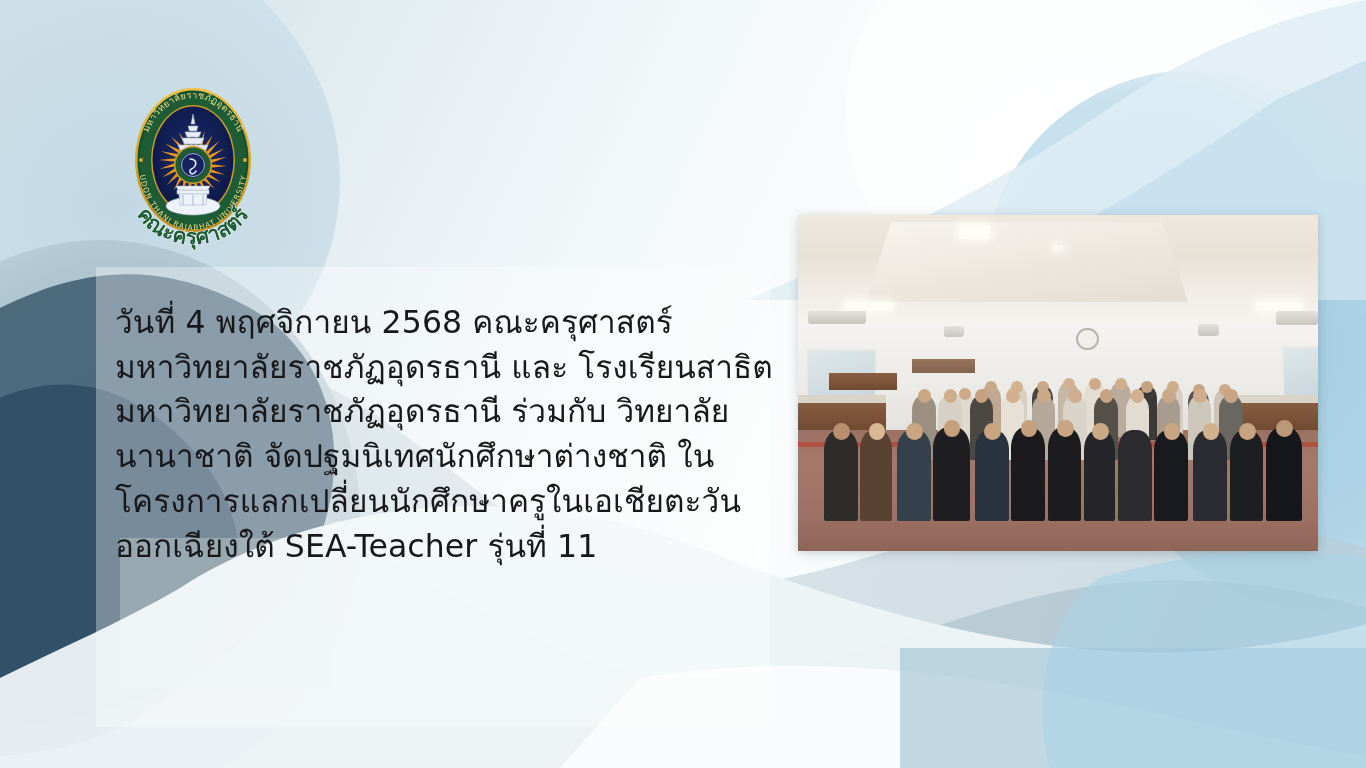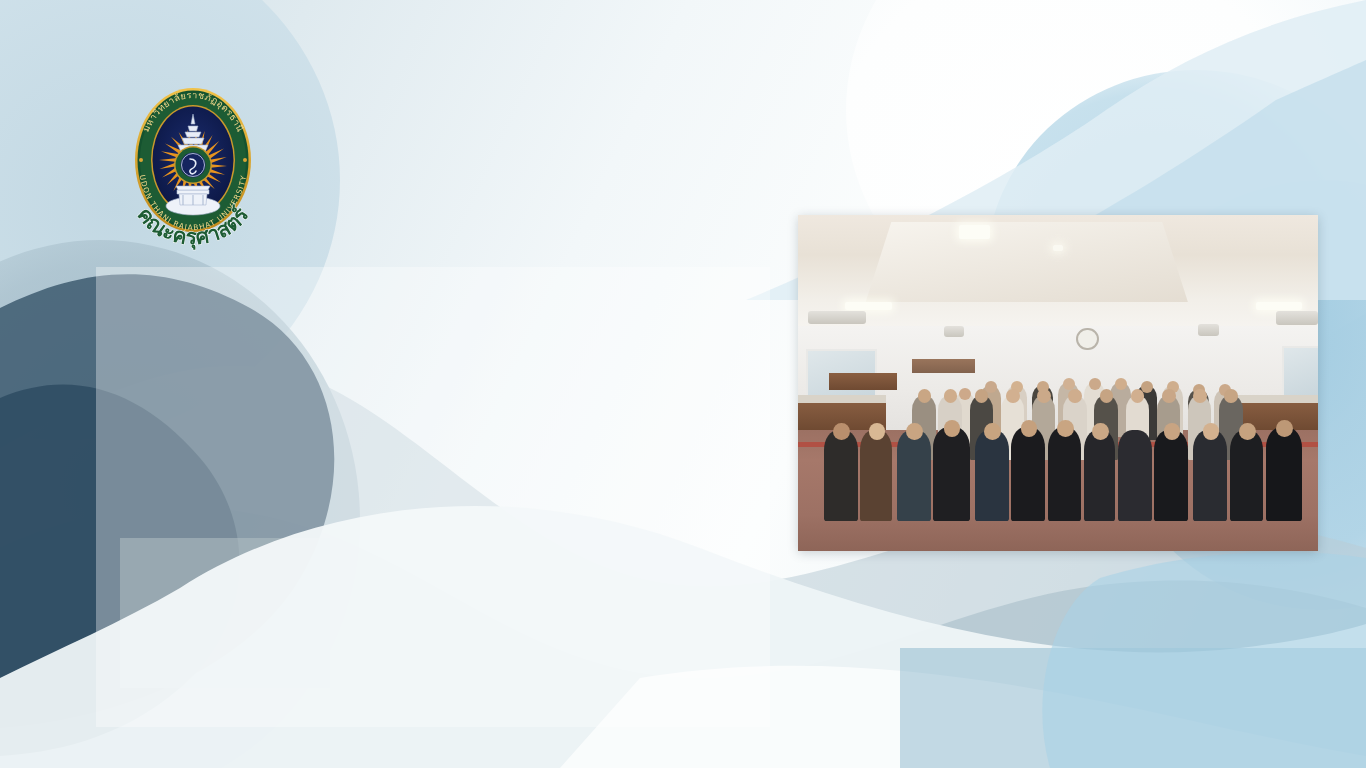--- a/index.html
+++ b/index.html
@@ -215,20 +215,26 @@
       </text>
       <text font-size="7.4" font-family="'DejaVu Sans',sans-serif" fill="#f3d98b" letter-spacing="1.1">
         <textPath href="#arcBot" startOffset="50%" text-anchor="middle" id="arcBotText">UDON THANI RAJABHAT UNIVERSITY</textPath>
       </text>
       <text font-size="21" font-weight="bold" font-family="'DejaVu Sans',sans-serif" fill="#1d5c34" stroke="#ffffff" stroke-width="0.9" paint-order="stroke">
         <textPath href="#arcFac" startOffset="50%" text-anchor="middle" id="arcFacText">คณะครุศาสตร์</textPath>
       </text>
     </svg>
   </div>
 
+  <div id="text-block">วันที่ 4 พฤศจิกายน 2568 คณะครุศาสตร์
+มหาวิทยาลัยราชภัฏอุดรธานี และ โรงเรียนสาธิต
+มหาวิทยาลัยราชภัฏอุดรธานี ร่วมกับ วิทยาลัย
+นานาชาติ จัดปฐมนิเทศนักศึกษาต่างชาติ ใน
+โครงการแลกเปลี่ยนนักศึกษาครูในเอเชียตะวัน
+ออกเฉียงใต้ SEA-Teacher รุ่นที่ 11</div>
 
   <div id="photo">
     <div class="ph ph-ceiling"></div>
     <div class="ph ph-coffer"></div>
     <div class="ph ph-light" style="left:31%;top:3%;width:6%;height:4%;"></div>
     <div class="ph ph-light" style="left:49%;top:9%;width:2%;height:1.6%;opacity:.8"></div>
     <div class="ph ph-light" style="left:9%;top:26%;width:9%;height:2.2%;"></div>
     <div class="ph ph-light" style="left:88%;top:26%;width:9%;height:2.2%;"></div>
 
     <div class="ph ph-wall"></div>

